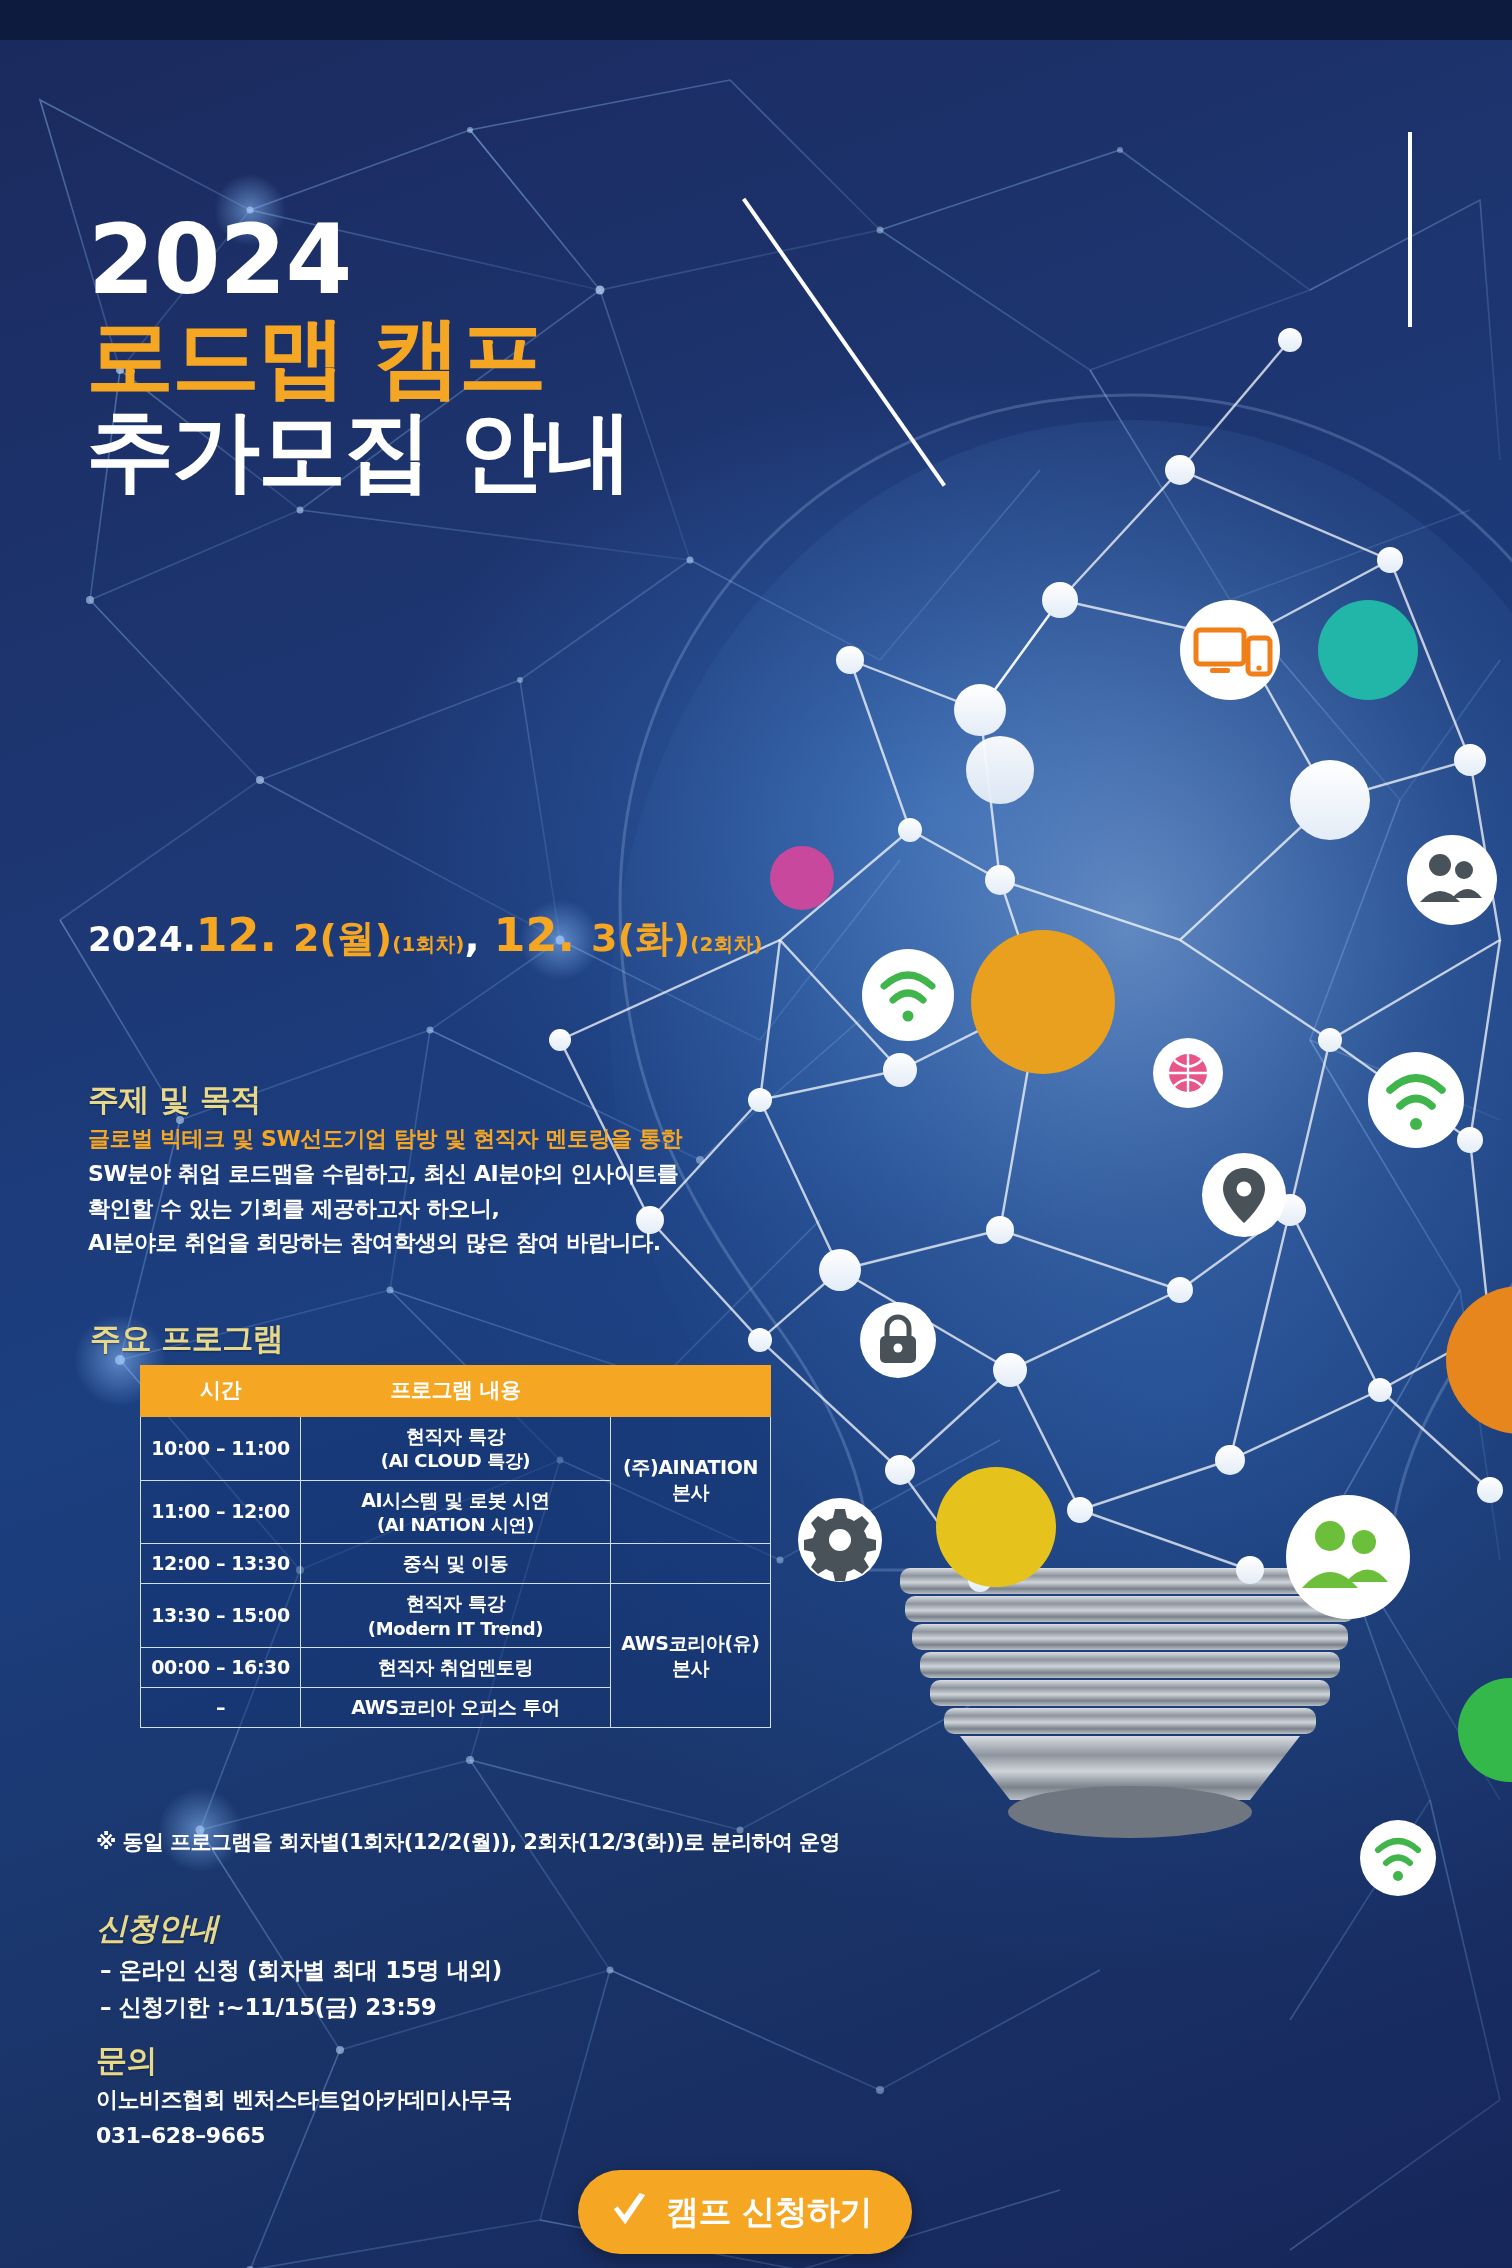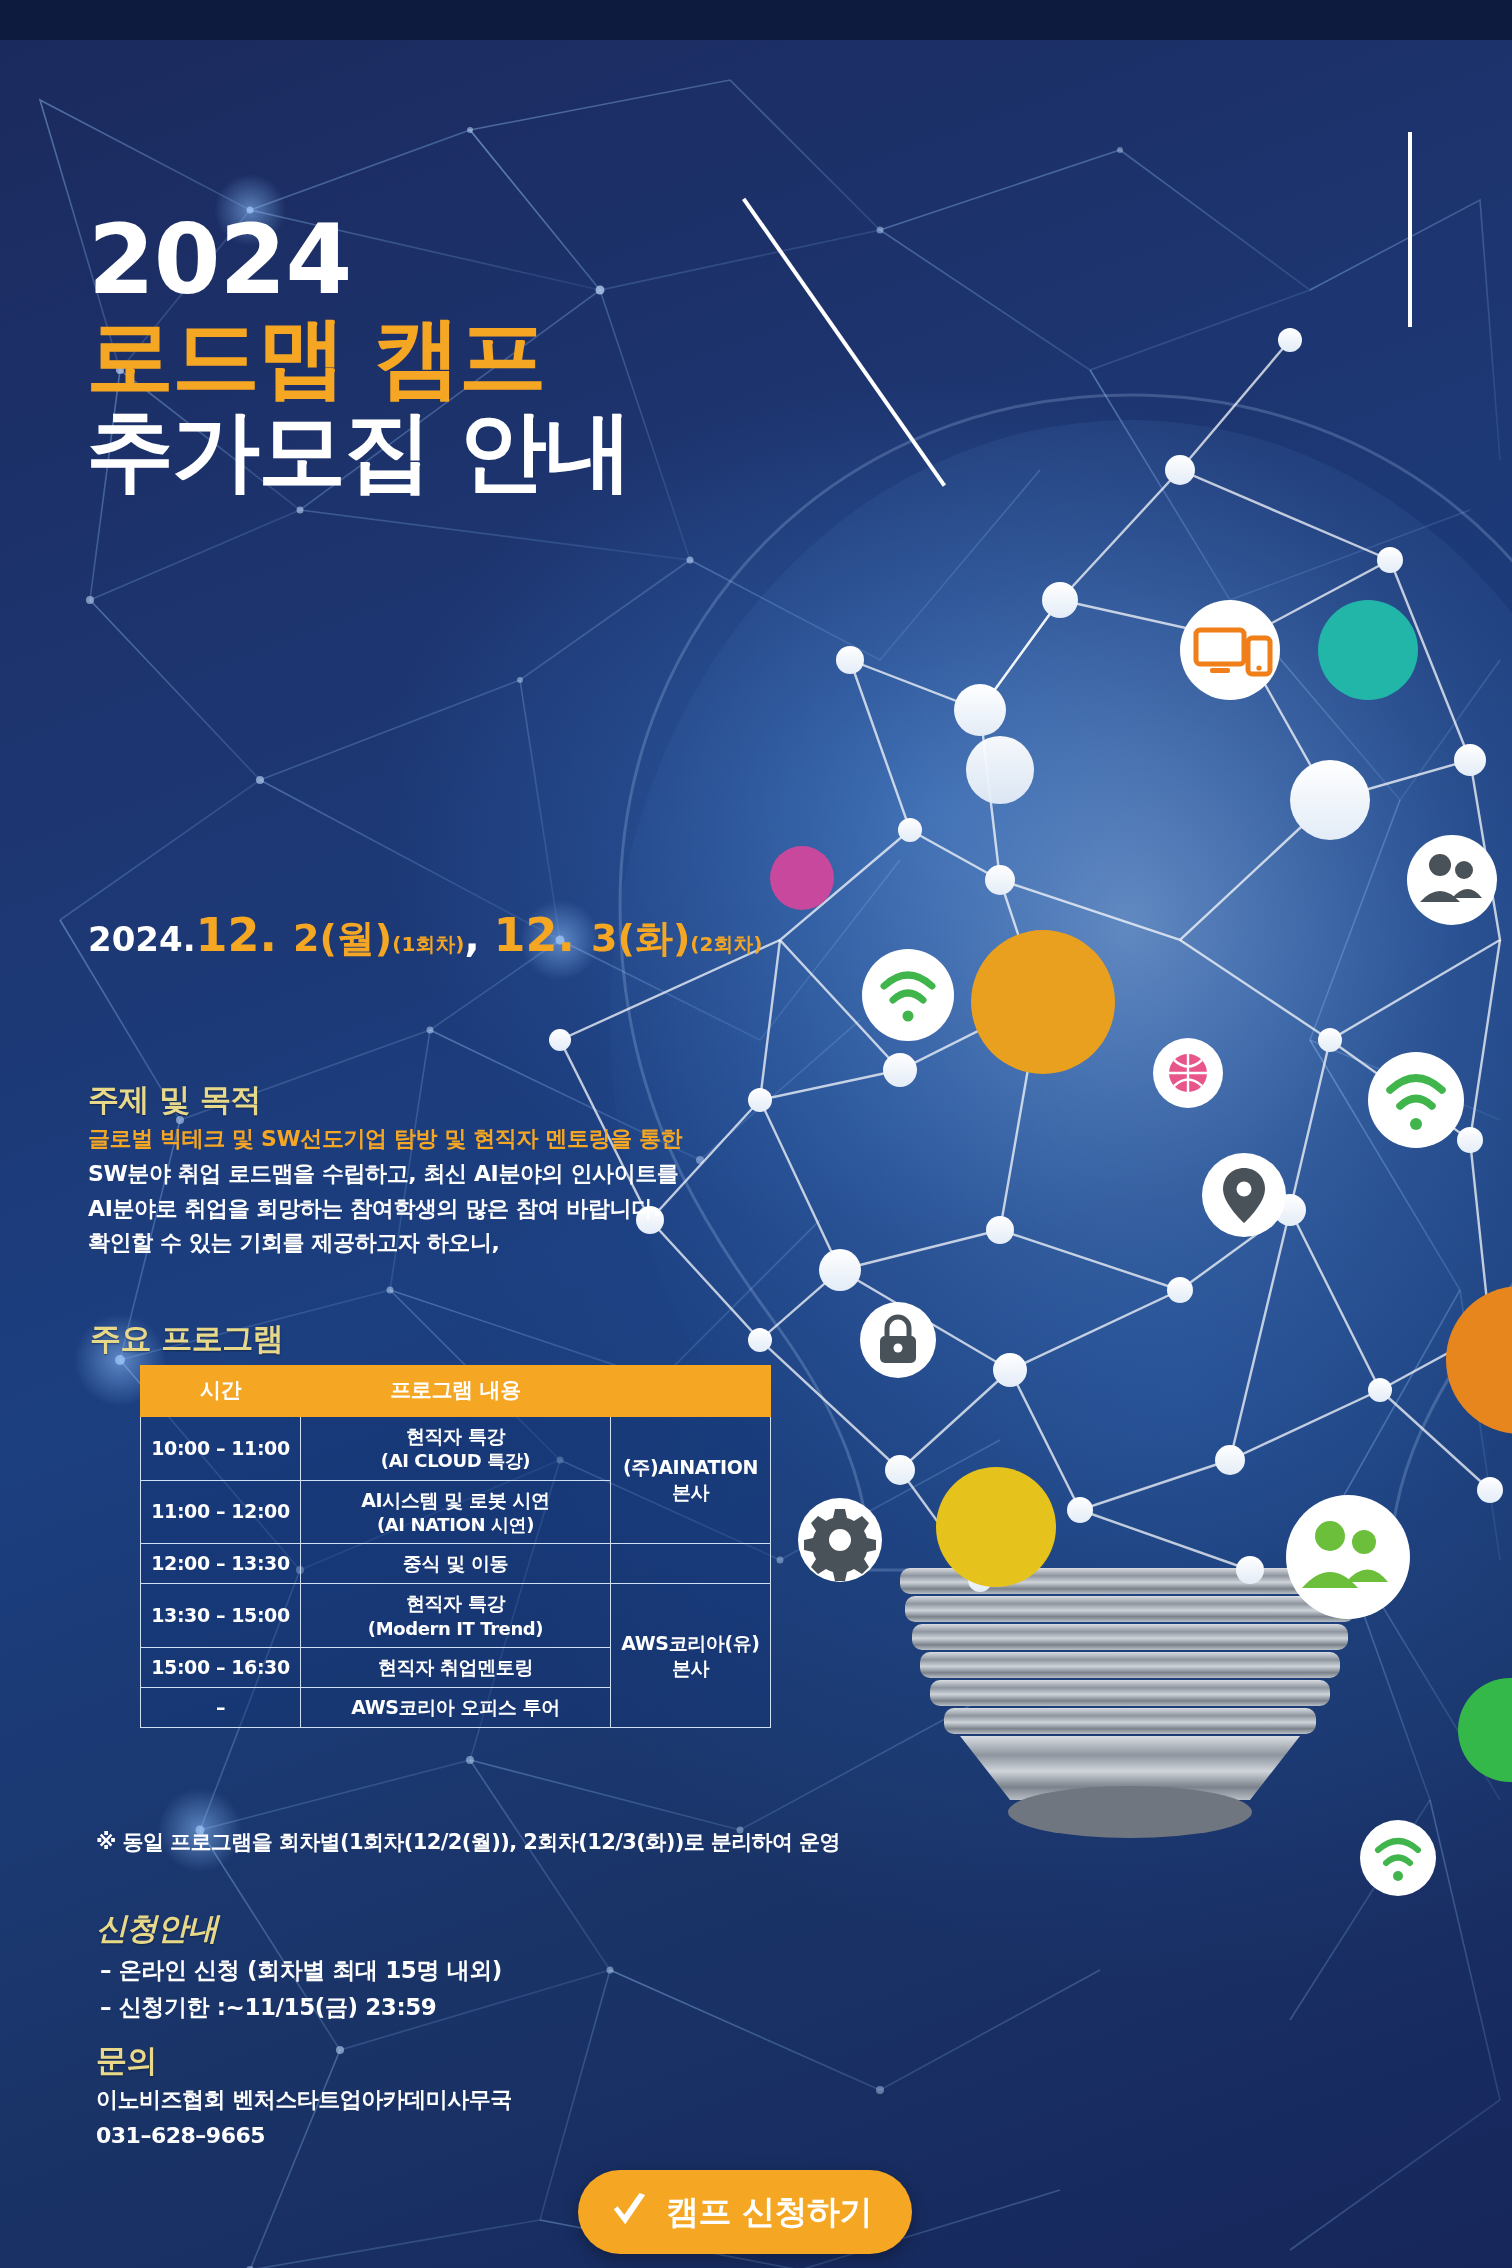--- a/index.html
+++ b/index.html
@@ -387,22 +387,22 @@
 
     <div class="dateline">
       <span class="d-y">2024.</span><span class="d-big">12. </span><span class="d-day">2(월)</span><span class="d-sup">(1회차)</span><span class="d-comma">, </span><span class="d-big">12. </span><span class="d-day">3(화)</span><span class="d-sup">(2회차)</span>
     </div>
 
 
     <div class="sec-head" id="subject-head">주제 및 목적</div>
     <div class="purpose">
       <div class="p-line hl">글로벌 빅테크 및 SW선도기업 탐방 및 현직자 멘토링을 통한</div>
       <div class="p-line">SW분야 취업 로드맵을 수립하고,  최신 AI분야의  인사이트를</div>
+      <div class="p-line">확인할 수 있는 기회를 제공하고자 하오니,</div>
       <div class="p-line">AI분야로 취업을 희망하는 참여학생의 많은 참여 바랍니다.</div>
-      <div class="p-line">확인할 수 있는 기회를 제공하고자 하오니,</div>
     </div>
 
     <div class="sec-head" id="program-head">주요 프로그램</div>
 
     <table class="tbl">
       <colgroup>
           <col class="col-time">
           <col class="col-prog">
           <col class="col-place">
         </colgroup>
@@ -442,21 +442,21 @@
           <td>
             <div>현직자 특강</div>
             <div class="sub">(Modern IT Trend)</div>
           </td>
           <td rowspan="3">
             <div>AWS코리아(유)</div>
             <div>본사</div>
           </td>
         </tr>
         <tr>
-          <td>15:00 – 16:30</td>
+          <td>00:00 – 16:30</td>
           <td>현직자 취업멘토링</td>
         </tr>
         <tr>
           <td>–</td>
           <td>AWS코리아 오피스 투어</td>
         </tr>
       </tbody>
     </table>
 
     <div class="note">※ 동일 프로그램을 회차별(1회차(12/2(월)), 2회차(12/3(화))로 분리하여 운영</div>

